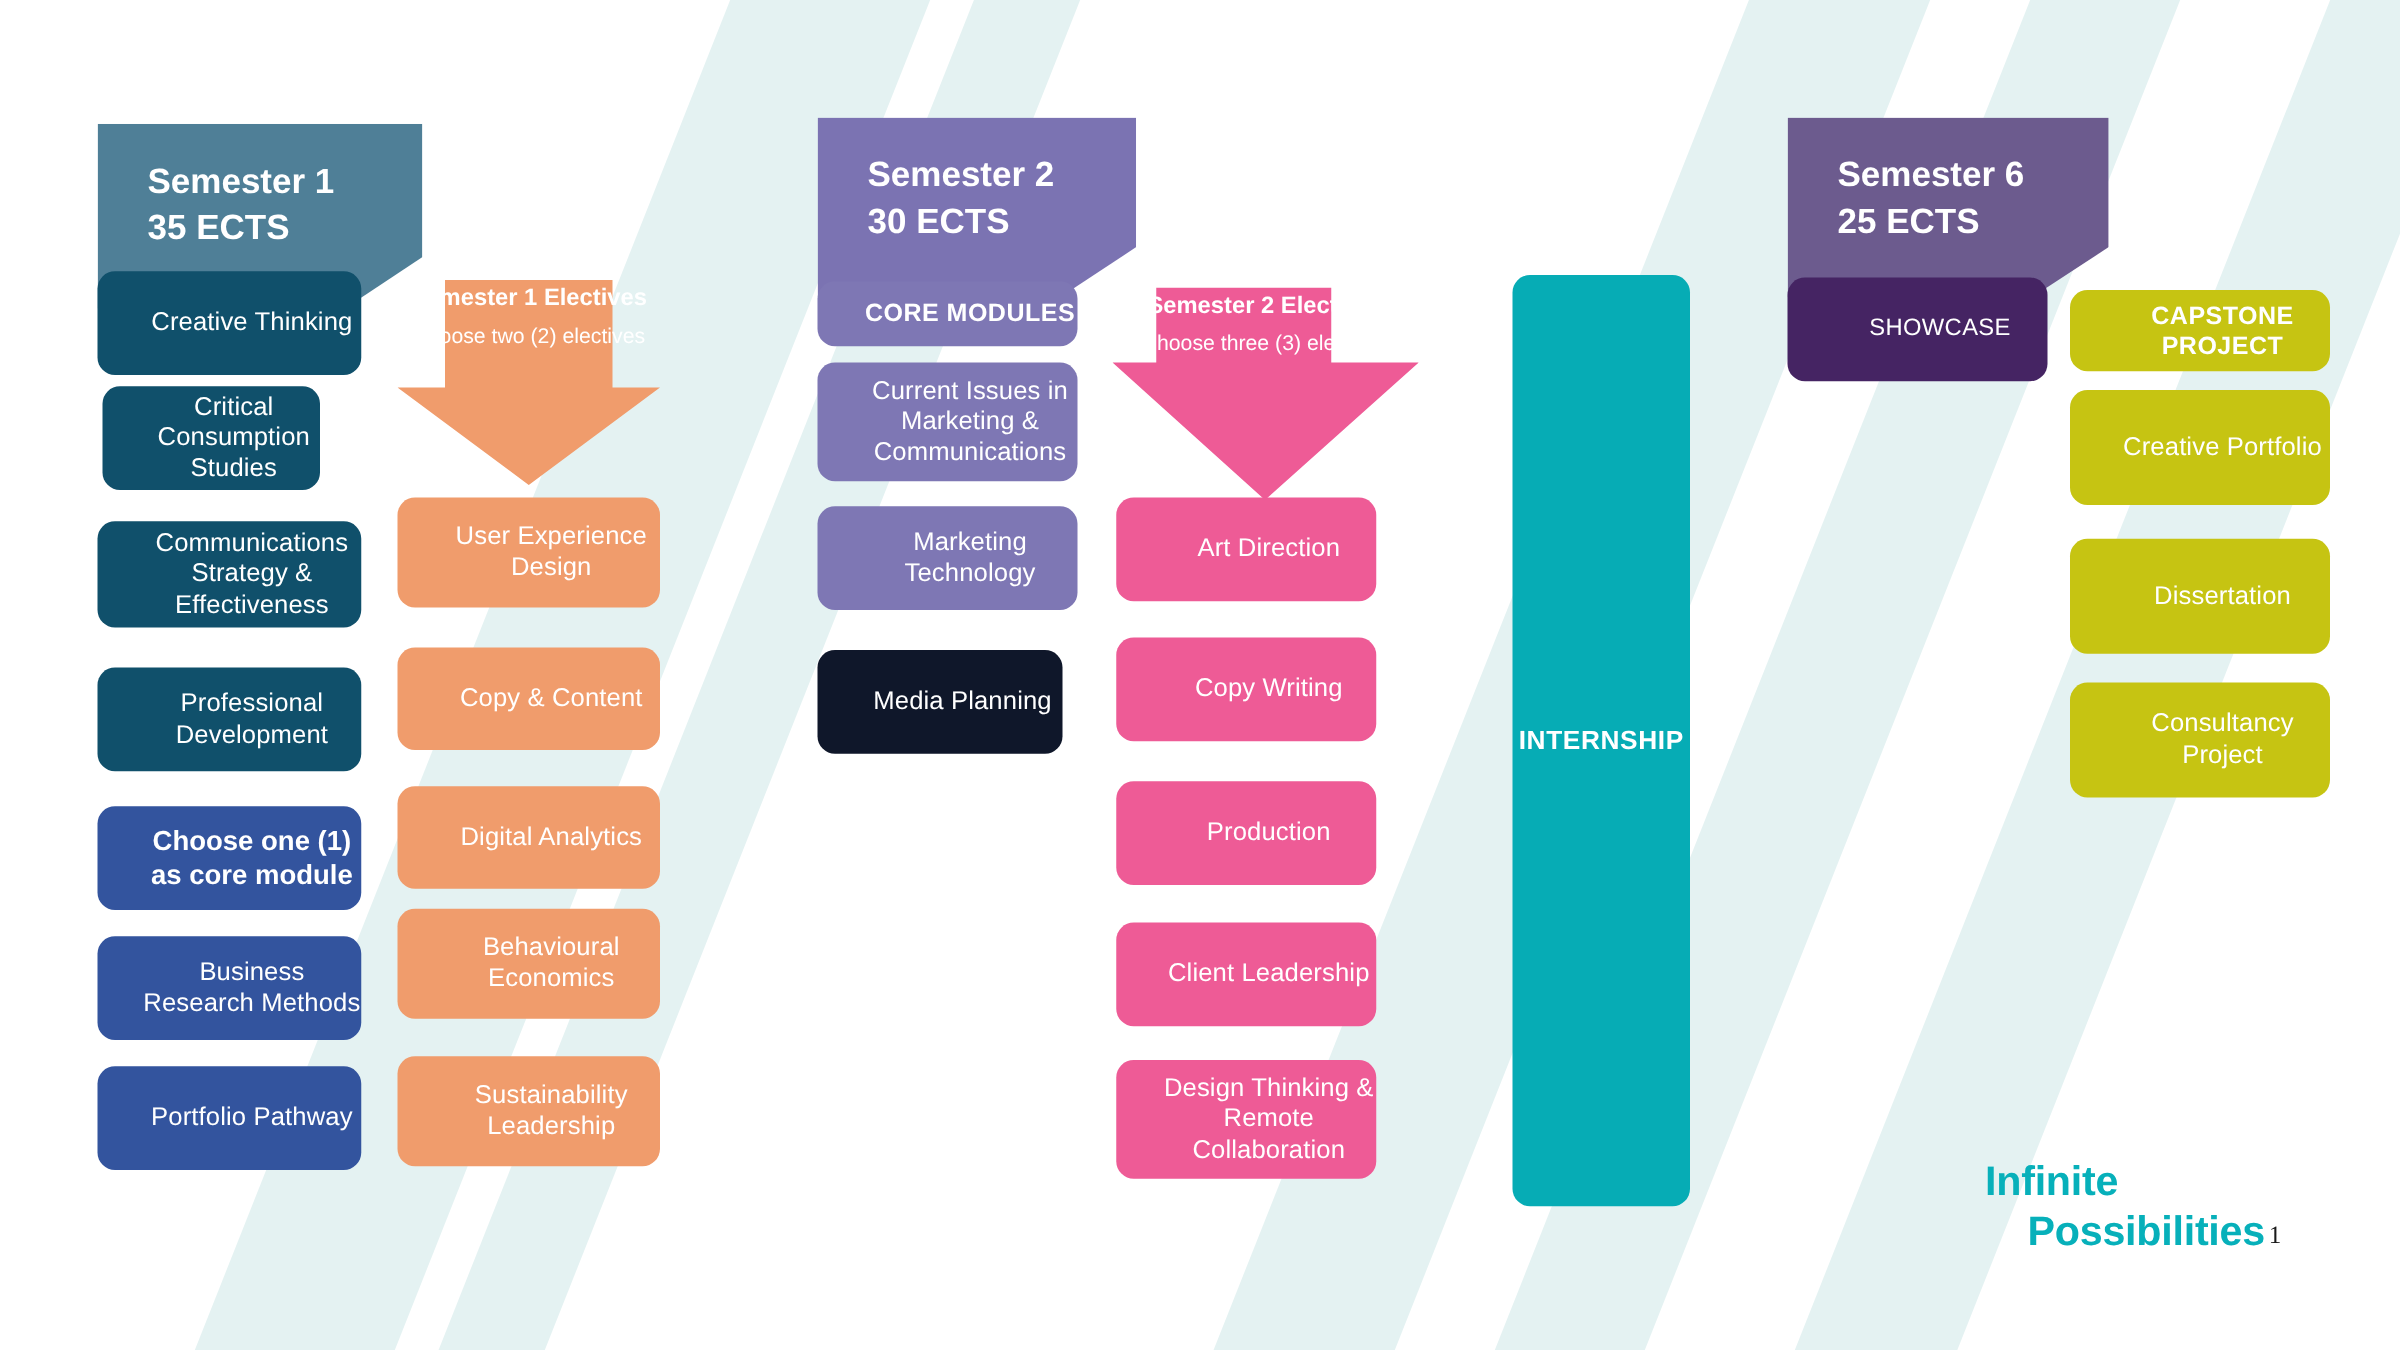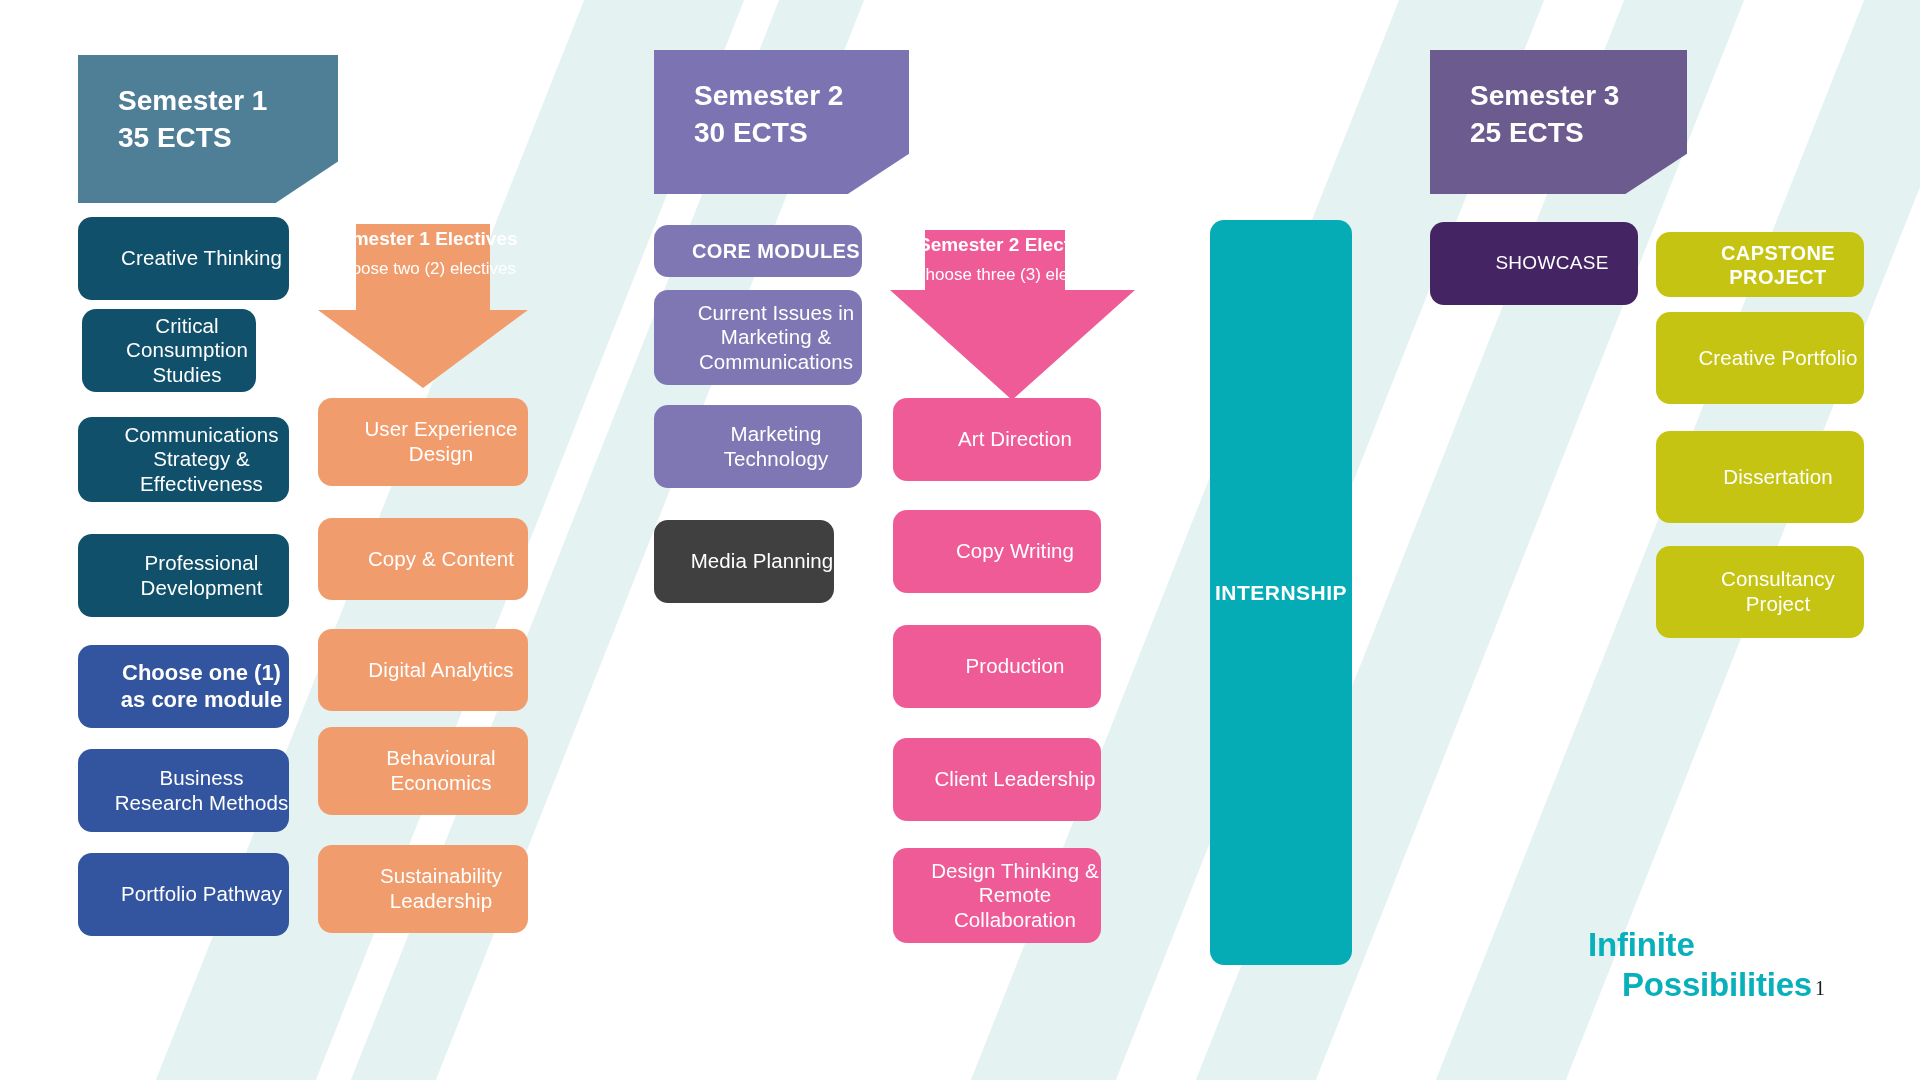--- a/index.html
+++ b/index.html
@@ -41,20 +41,21 @@
   
   .sem-head {
     position: absolute;
     z-index: 3;
     color: #fff;
     font-weight: 700;
     font-size: 28px;
     line-height: 1.32;
     padding: 28px 0 0 40px;
     text-align: left;
+    margin-top: 44px;
   }
   .sem-head.notch-br {
     clip-path: polygon(0 0, 100% 0, 100% 72%, 76% 100%, 0 100%);
   }
 
   
   .elective-arrow {
     position: absolute;
     z-index: 2;
     color: #fff;
@@ -179,21 +180,21 @@
   <div class="box label-cap" style="left:654px; top:225px; width:208px; height:52px; background:#7e77b4;">
     <span>CORE MODULES</span>
   </div>
 
   <div class="box mod" style="left:654px; top:290px; width:208px; height:95px; background:#7e77b4;">
     <span>Current Issues in Marketing &amp; Communications</span>
   </div>
   <div class="box mod" style="left:654px; top:405px; width:208px; height:83px; background:#7e77b4;">
     <span>Marketing Technology</span>
   </div>
-  <div class="box mod" style="left:654px; top:520px; width:180px; height:83px; background:#404040;">
+  <div class="box mod" style="left:654px; top:520px; width:196px; height:83px; background:#0f172a;">
     <span>Media Planning</span>
   </div>
 
   <div class="elective-arrow" style="left:890px; top:230px; width:245px; height:170px;">
     <svg class="ea-shape" viewBox="0 0 245 170" preserveAspectRatio="none">
       <polygon fill="#ee5b96" points="35,0 175,0 175,60 245,60 122,170 0,60 35,60"></polygon>
     </svg>
     <div class="ea-text">
       <div class="ea-title">Semester 2 Electives</div>
       <div class="ea-sub">Choose three (3) electives</div>
@@ -214,21 +215,21 @@
   </div>
   <div class="box mod" style="left:893px; top:848px; width:208px; height:95px; background:#ee5b96;">
     <span>Design Thinking &amp; Remote Collaboration</span>
   </div>
 
   <div id="internship" style="left:1210px; top:220px; width:142px; height:745px; background:#06acb5;">
     <span>INTERNSHIP</span>
   </div>
 
   <div class="sem-head notch-br" style="left: 1430px; top: 50px; width: 257px; height: 144px; background: rgb(108, 91, 142);">
-    <span>Semester 3</span><br>
+    <span>Semester 6</span><br>
     <span>25 ECTS</span>
   </div>
 
   <div class="box label-sm" style="left:1430px; top:222px; width:208px; height:83px; background:#452463;">
     <span>SHOWCASE</span>
   </div>
 
   <div class="box label-cap" style="left:1656px; top:232px; width:208px; height:65px; background:#c6c412;">
     <span>CAPSTONE PROJECT</span>
   </div>

